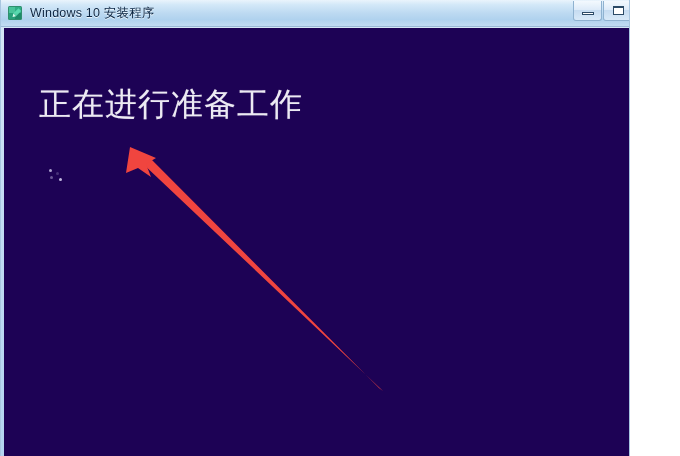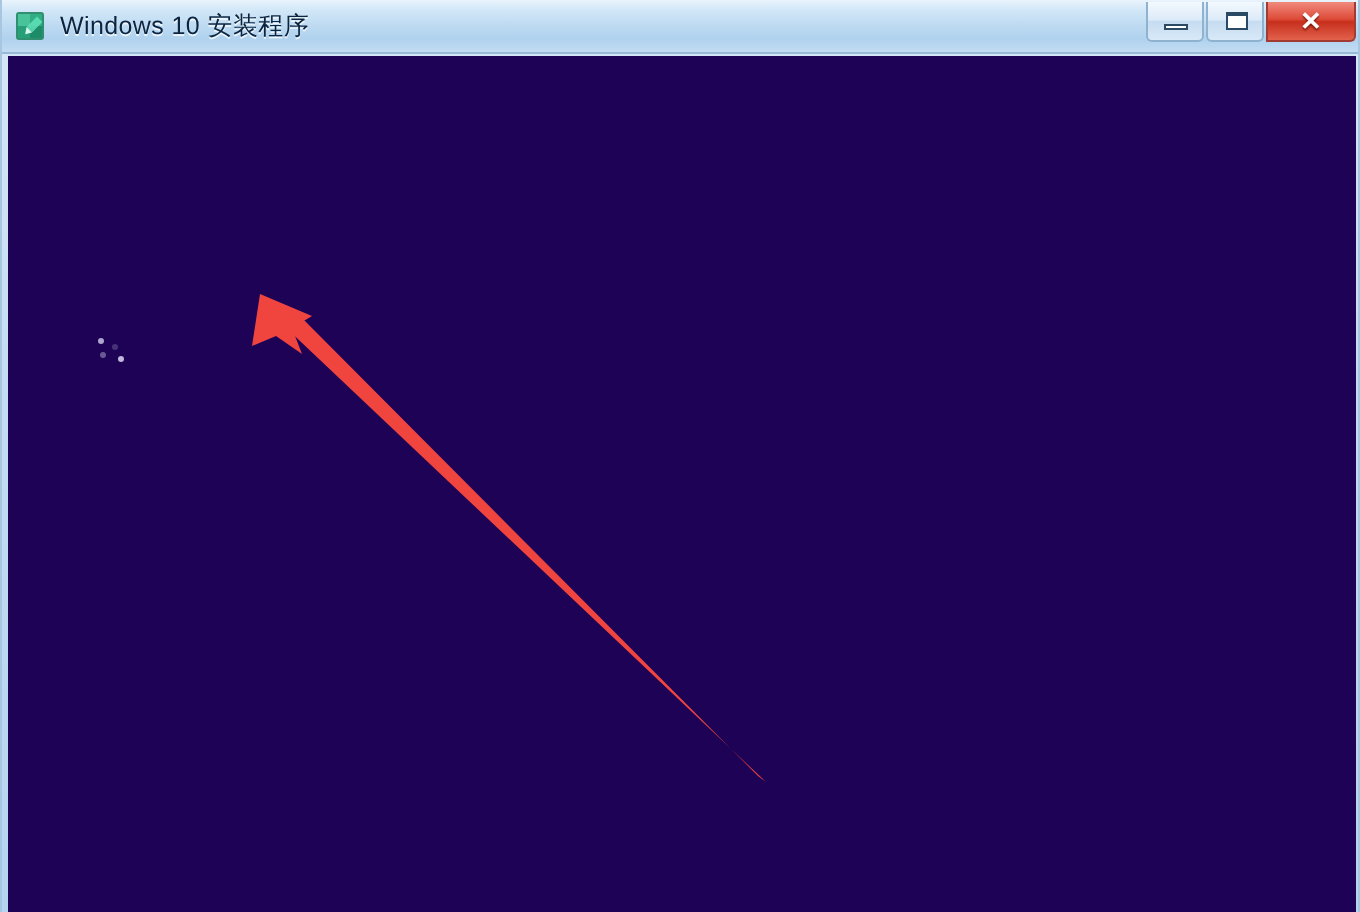--- a/index.html
+++ b/index.html
@@ -12,21 +12,21 @@
     height: 456px;
     overflow: hidden;
     font-family: "Liberation Sans", sans-serif;
   }
 
   
   .window {
     position: absolute;
     left: 0;
     top: 0;
-    width: 680px;
+    width: 630px;
     height: 456px;
     box-sizing: border-box;
     background: linear-gradient(180deg, #d7e8f7 0%, #c3dcf3 45%, #b4d4f0 100%);
     border: 1px solid #a8c6e0;
     border-top: none;
     border-bottom: none;
     overflow: hidden;
   }
 
   
@@ -231,20 +231,21 @@
         <span class="glyph"></span>
       </div>
       <div class="wbtn close">
         <span class="glyph">✕</span>
       </div>
     </div>
   </div>
 
   <div class="setup-screen">
 
+    <div class="setup-heading">正在进行准备工作</div>
 
     <div class="spinner">
       <i></i>
       <i></i>
       <i></i>
       <i></i>
     </div>
 
     <svg class="annot-arrow" viewBox="0 0 674 428" preserveAspectRatio="none">
 

